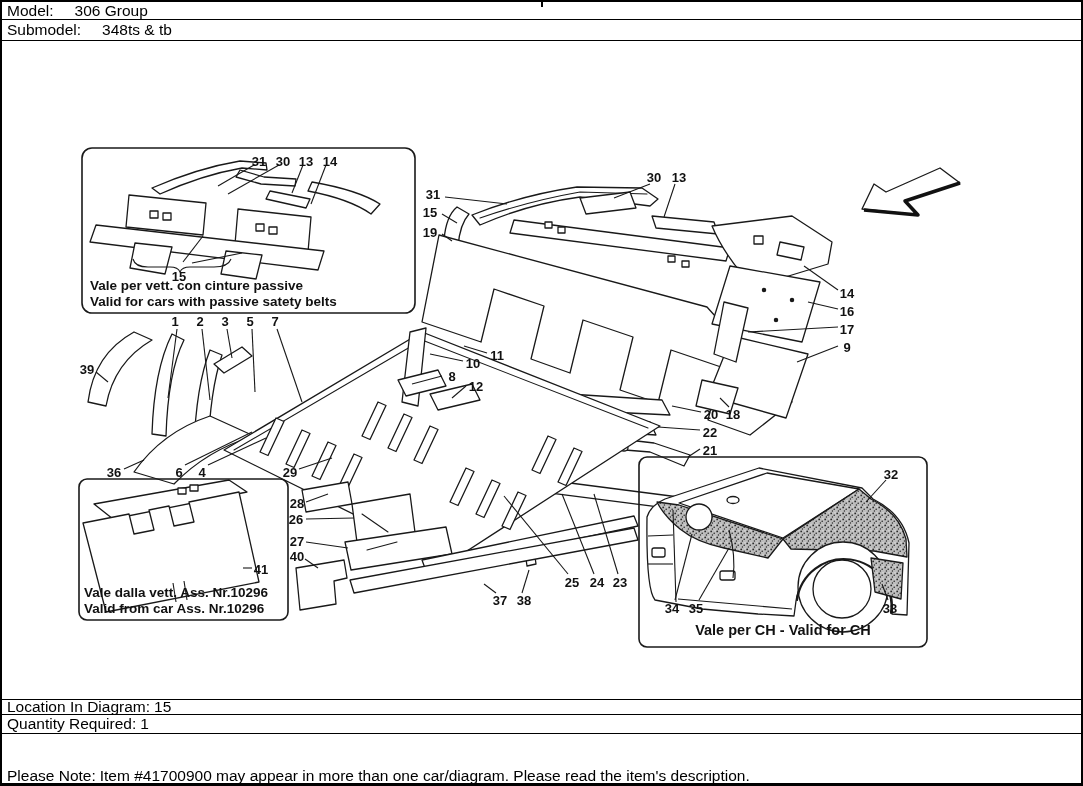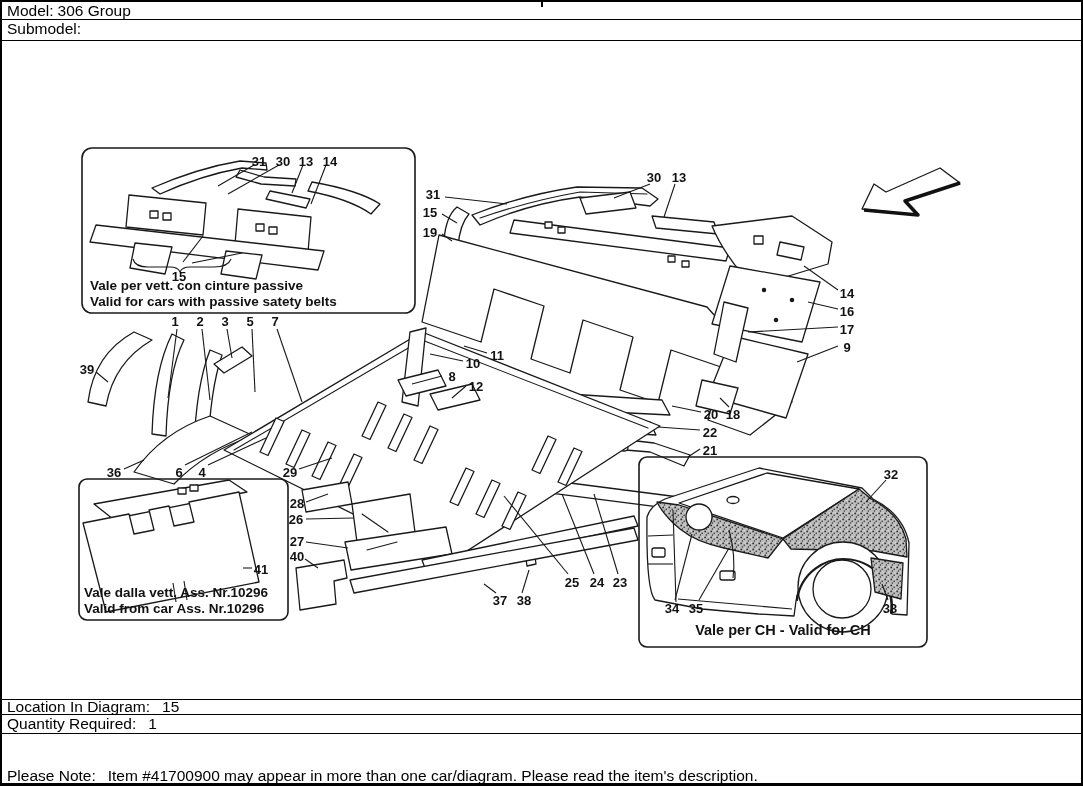--- a/index.html
+++ b/index.html
@@ -4,28 +4,28 @@
 <style>
   html,body{margin:0;padding:0;background:#e8e8e8;}
   .page{
     width:1083px;height:786px;position:relative;background:#ffffff;
     font-family:"Liberation Sans",sans-serif;color:#000;
     box-sizing:border-box;border:2px solid #000;border-bottom-width:3px;
     overflow:hidden;
   }
   .hdr{position:absolute;left:0;top:0;right:0;}
   .row{box-sizing:border-box;border-bottom:1px solid #000;padding:0 0 0 5px;
-       font-size:15.5px;white-space:nowrap;overflow:hidden;display:flex;gap:4px;}
+       font-size:15.5px;white-space:nowrap;overflow:hidden;display:flex;align-items:center;gap:21px;}
   .row.r1{height:18px;position:relative;}
-  .row.r2{height:21px;flex-direction:column;}
+  .row.r2{height:21px;}
   .row.r3{height:21px;border-bottom-width:2px;}
   .tick{position:absolute;left:539px;top:0;width:2px;height:5px;background:#000;}
   .ftr{position:absolute;left:0;top:697px;right:0;bottom:0;border-top:1px solid #000;}
   .frow{box-sizing:border-box;border-bottom:1px solid #000;padding:0 0 0 5px;
-        font-size:15.5px;white-space:nowrap;display:flex;align-items:center;gap:12px;}
+        font-size:15.5px;white-space:nowrap;display:flex;align-items:center;gap:4px;}
   .frow.f1{height:15px;}
   .frow.f2{height:19px;}
   .frow.f3{height:52px;border-bottom:none;align-items:flex-start;padding-top:5px;margin-top:28px;}
   svg.diagram{position:absolute;left:0;top:60px;}
   svg .art{stroke:#191919;fill:#ffffff;stroke-width:1.3;stroke-linejoin:round;stroke-linecap:round;}
   svg .ln{stroke:#191919;fill:none;stroke-width:1.1;}
   svg .thick{stroke:#111;fill:none;stroke-width:3.5;stroke-linejoin:round;}
   svg .num{font:bold 13px "Liberation Sans",sans-serif;fill:#111;}
   svg .cap{font:bold 13.5px "Liberation Sans",sans-serif;fill:#111;}
   svg .cap2{font:bold 14.5px "Liberation Sans",sans-serif;fill:#111;}

